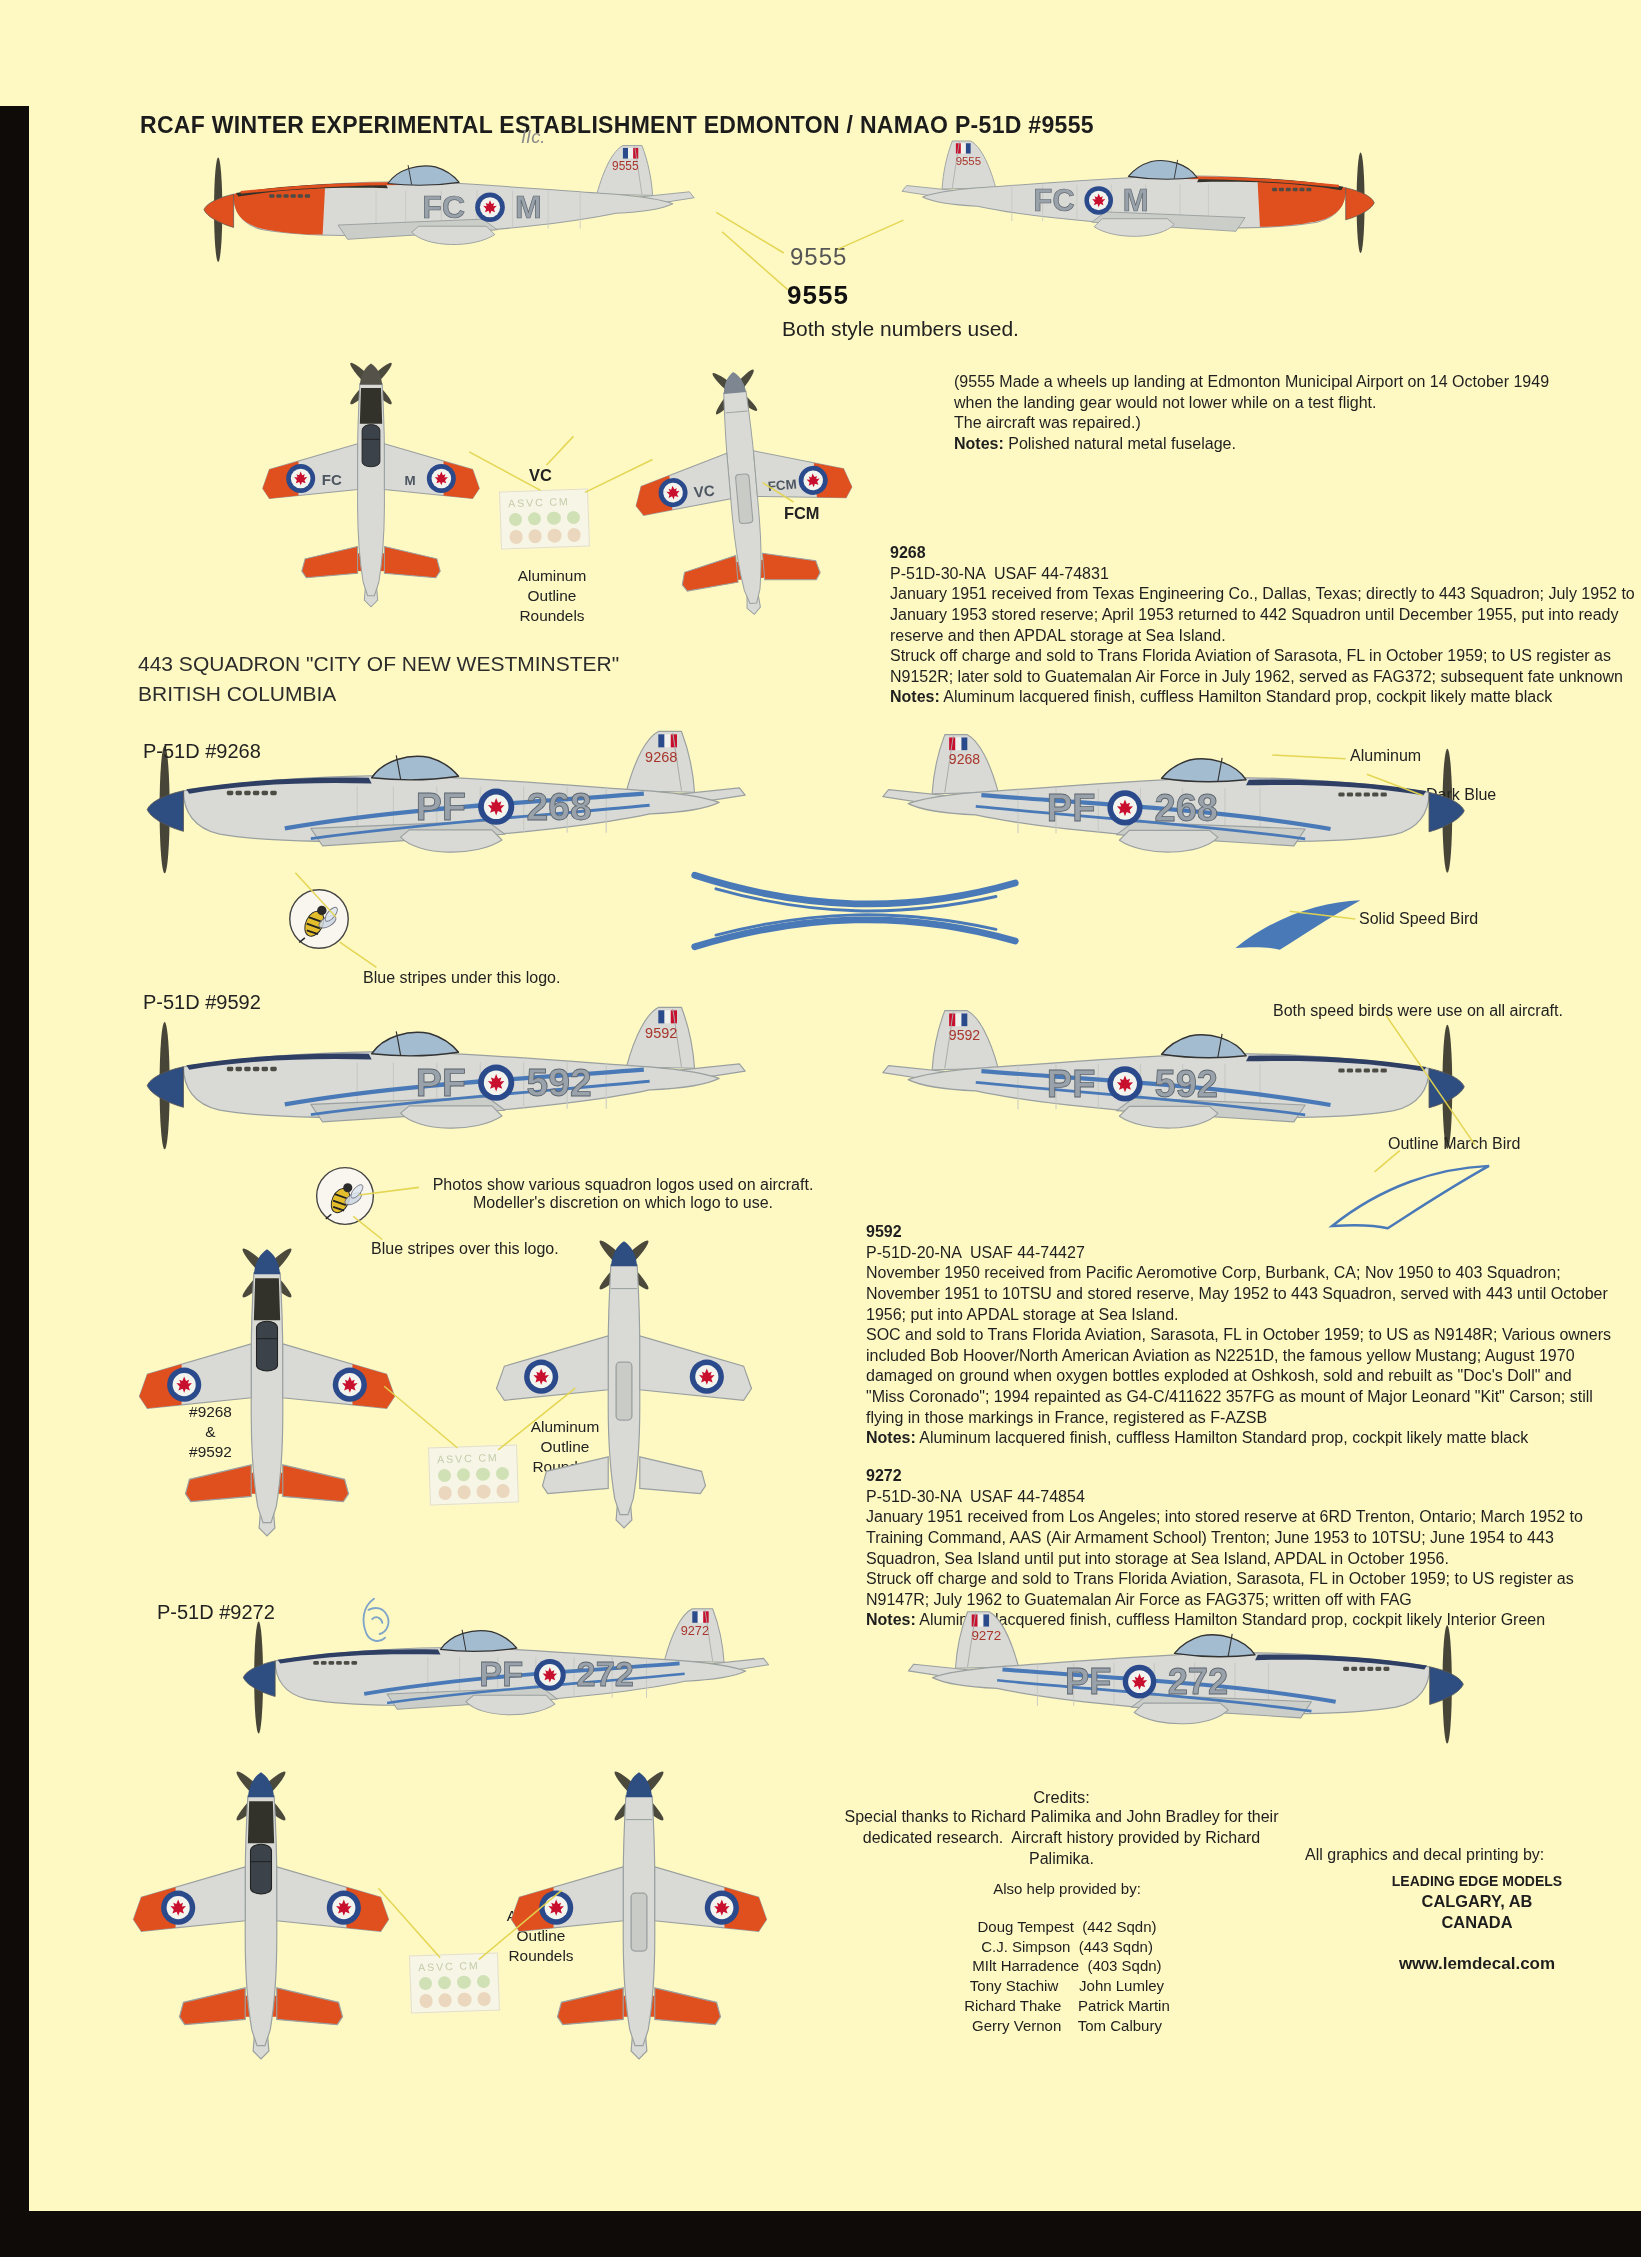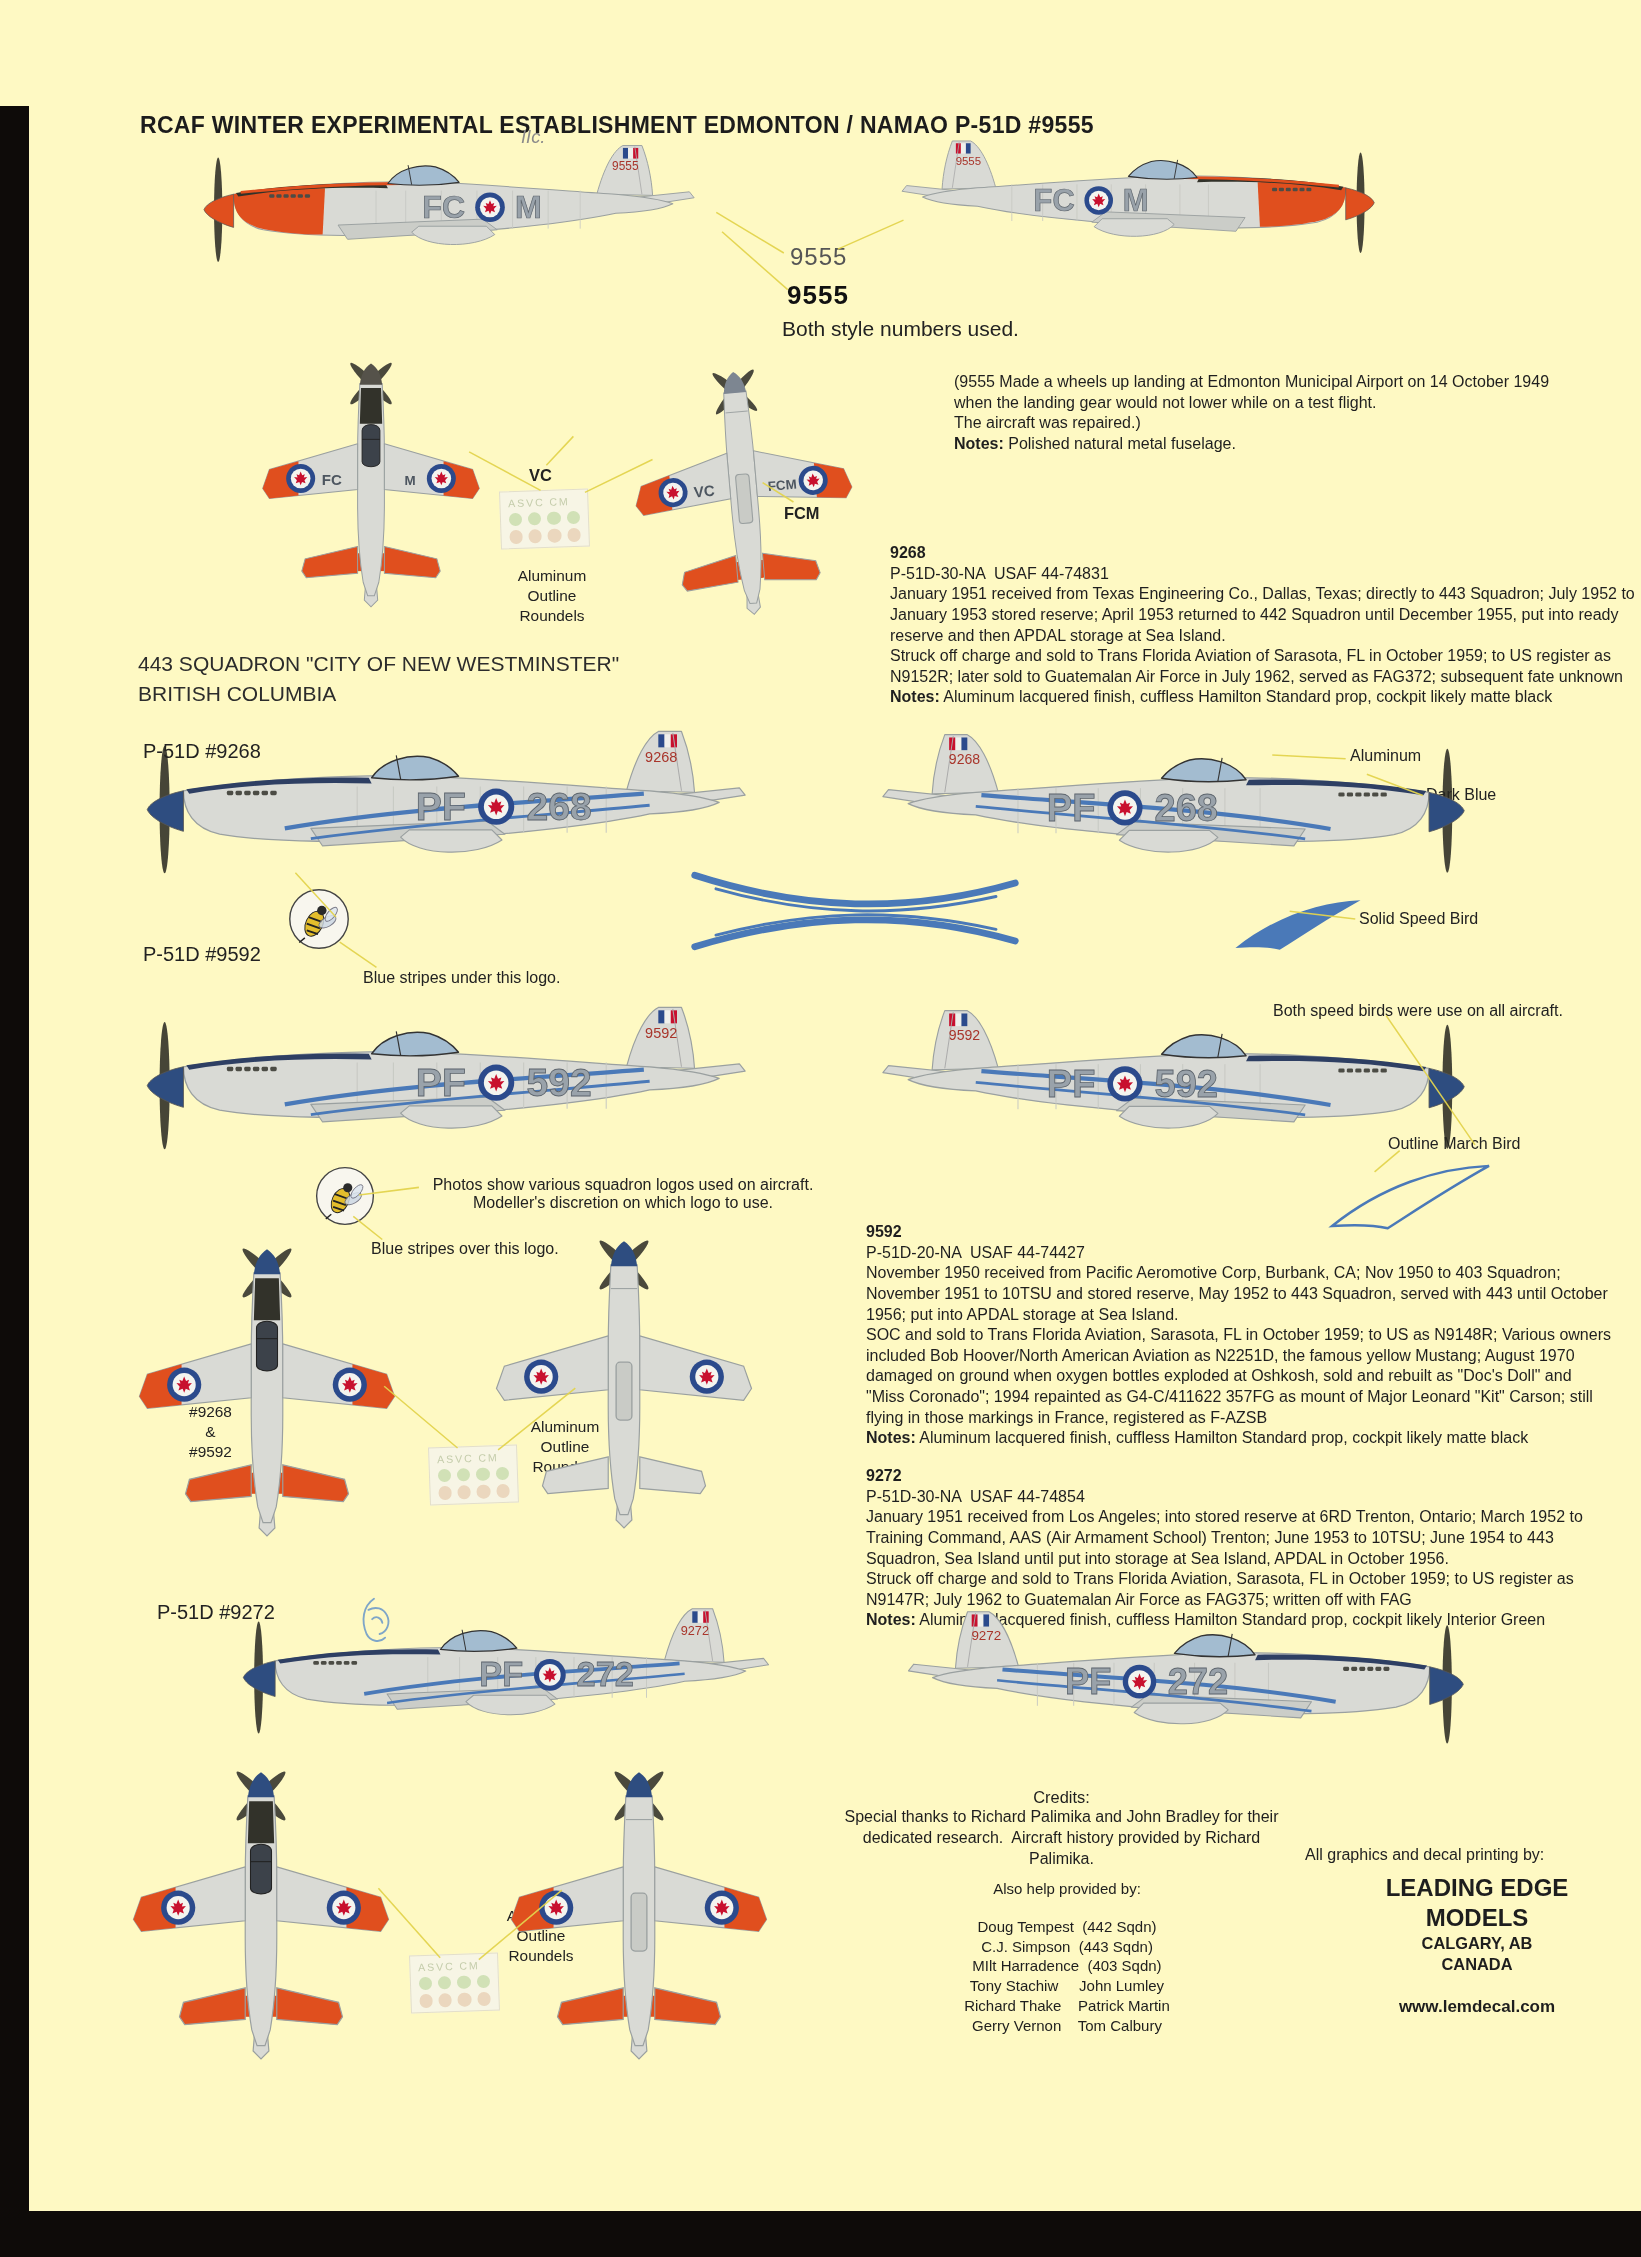--- a/index.html
+++ b/index.html
@@ -25,21 +25,21 @@
   .watermark{background:#f6f5ee;border:1px solid #ddd9cc;opacity:.8;padding:4.8px 7.7px;transform:rotate(-2deg);}
   .wm-label{font-size:10.6px;color:#b7c2a6;letter-spacing:1.9px;}
   .wm-row{display:flex;gap:5.8px;margin-top:3.9px;}
   .wm-dot{width:13.5px;height:13.5px;border-radius:50%;}
   .wm-green{background:#c6dcb4;}
   .wm-pink{background:#e7cfbd;}
   .edge{background:#0e0b09;}
   .credits-head{font-size:16.4px;}
   .credits-body{font-size:16px;line-height:1.3;}
   .helpers{font-size:15px;line-height:1.32;}
-  .company{font-size:24px;font-weight:bold;line-height:1.25;}
+  .company{font-size:14px;font-weight:bold;line-height:1.25;}
   .companysub{font-size:16.4px;font-weight:bold;line-height:1.3;}
   .website{font-size:17px;font-weight:bold;margin-top:21px;}
   .plane svg,.topview svg,.deco svg{width:100%;height:100%;display:block;}
 </style>
 </head>
 <body>
 
 <div id="sheet">
 
   <div class="abs edge" style="left:0;top:106px;width:29px;height:2151px;"></div>
@@ -71,21 +71,21 @@
   <div class="abs small-note center preline" style="left:478px;top:1906px;width:126px;">Aluminum
 Outline
 Roundels</div>
 
   <div class="abs sqn-heading" style="left:138px;top:649px;">
     <div>443 SQUADRON "CITY OF NEW WESTMINSTER"</div>
     <div>BRITISH COLUMBIA</div>
   </div>
 
   <div class="abs plane-label" style="left:143px;top:740px;">P-51D #9268</div>
-  <div class="abs plane-label" style="left:143px;top:943px;">P-51D #9592</div>
+  <div class="abs plane-label" style="left:143px;top:991px;">P-51D #9592</div>
   <div class="abs plane-label" style="left:157px;top:1601px;">P-51D #9272</div>
   <div class="abs small-note center preline" style="left:162px;top:1402px;width:97px;">#9268
 &amp;
 #9592</div>
 
   <div class="abs hist" style="left:890px;top:543px;width:748px;">
     <div class="hist-id">9268</div>
     <div class="preline">P-51D-30-NA  USAF 44-74831</div>
     <div class="preline">January 1951 received from Texas Engineering Co., Dallas, Texas; directly to 443 Squadron; July 1952 to January 1953 stored reserve; April 1953 returned to 442 Squadron until December 1955, put into ready reserve and then APDAL storage at Sea Island.
 Struck off charge and sold to Trans Florida Aviation of Sarasota, FL in October 1959; to US register as N9152R; later sold to Guatemalan Air Force in July 1962, served as FAG372; subsequent fate unknown</div>

